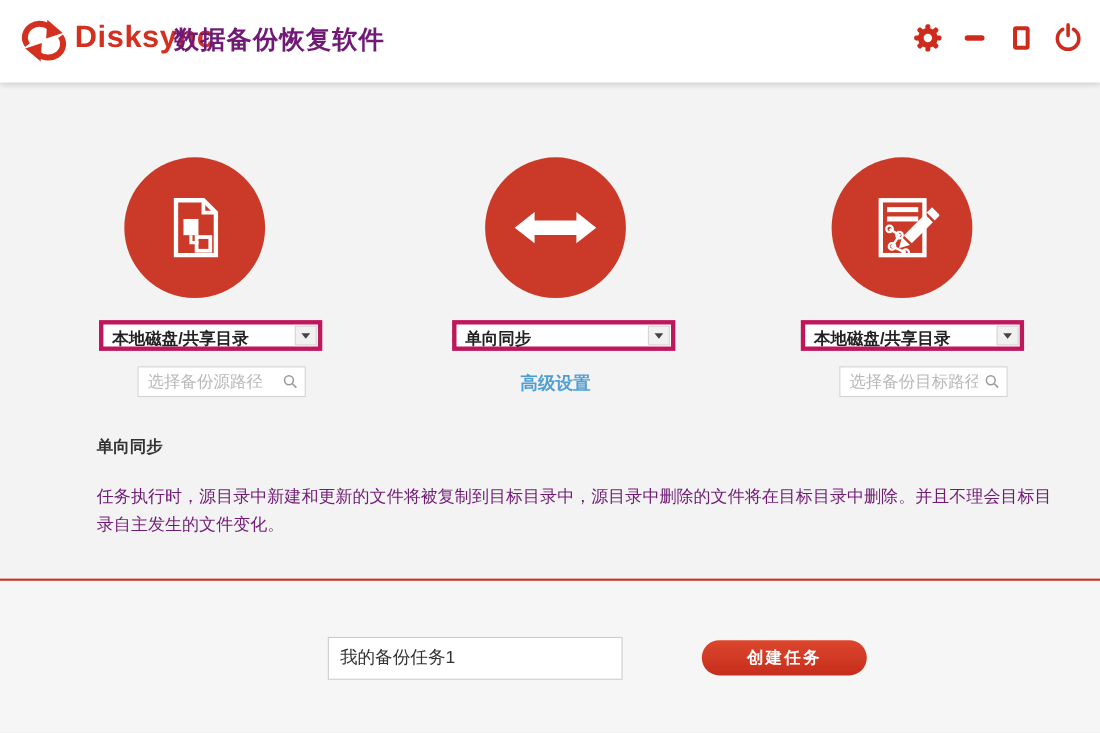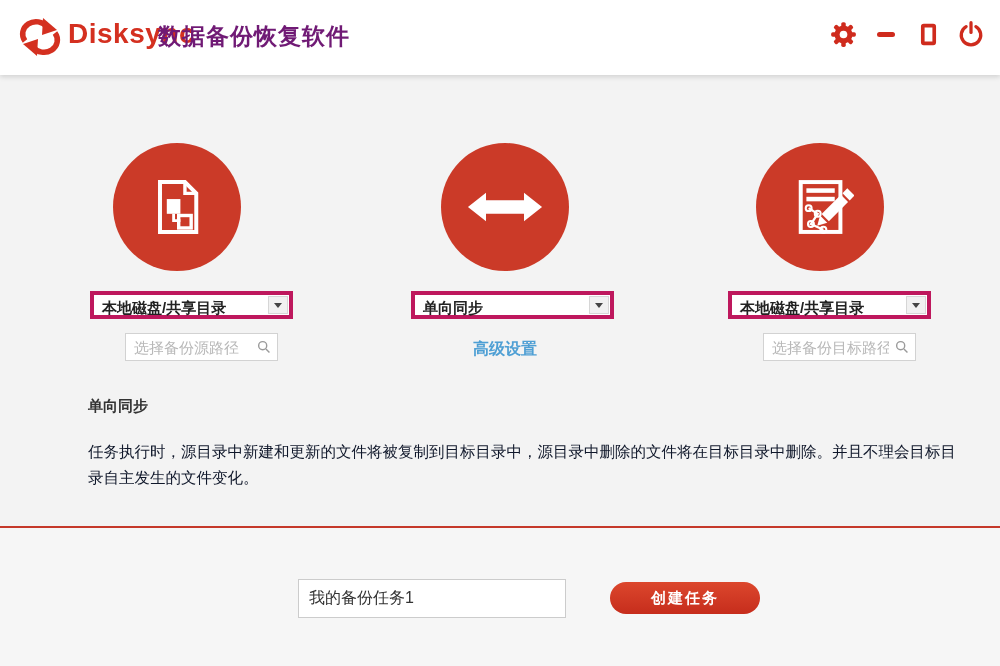--- a/index.html
+++ b/index.html
@@ -37,31 +37,31 @@
   .path-input { width:100%; height:100%; border:1px solid #d2d2d2; background:#ffffff; padding:0 26px 0 8px;
                 font-size:15px; color:#333; font-family:inherit; }
   .path-input::placeholder { color:#b8b8b8; }
   .search-glyph { position:absolute; right:7px; top:7px; width:14px; height:14px; pointer-events:none; }
 
   .advanced-link { position:absolute; left:411px; top:339px; width:188px; text-align:center;
                    font-size:16px; font-weight:bold; color:#4e9fd4; cursor:pointer; text-decoration:none; }
 
   
   .desc-heading { position:absolute; left:88px; top:397px; font-size:15px; font-weight:bold; color:#333333; }
-  .desc-body { position:absolute; left:88px; top:439px; width:872px; font-size:15.5px; line-height:26px; color:#0f172a; }
+  .desc-body { position:absolute; left:88px; top:439px; width:872px; font-size:15.5px; line-height:26px; color:#701a75; }
 
   .divider { position:absolute; left:0; top:526px; width:1000px; height:2px; background:#c5382a; }
   .footer-zone { position:absolute; left:0; top:528px; width:1000px; height:138px; background:#f6f6f6; }
 
   
   .task-input { position:absolute; left:298px; top:579px; width:268px; height:39px; border:1px solid #cccccc;
                 background:#ffffff; font-size:16px; color:#333; padding:0 10px; font-family:inherit; }
   .btn { position:absolute; top:582px; width:150px; height:32px; border-radius:16px; font-size:15px;
          display:flex; align-items:center; justify-content:center; cursor:pointer; letter-spacing:2px; font-weight:bold; }
-  .btn-create { left:610px; color:#ffffff; background:linear-gradient(#dc472d,#c62d1c); border:none;text-align:center; }
+  .btn-create { left:638px; color:#ffffff; background:linear-gradient(#dc472d,#c62d1c); border:none;text-align:center; }
   .btn-manage { left:797px; color:#c84a38; background:#fdfdfd; border:1px solid #d0604e; }
 </style>
 </head>
 <body>
 
 <div id="app">
 
   <div class="titlebar">
     <svg class="logo-mark" viewBox="0 0 44 38">
       <g fill="none" stroke="#d43020" stroke-width="5.5">

